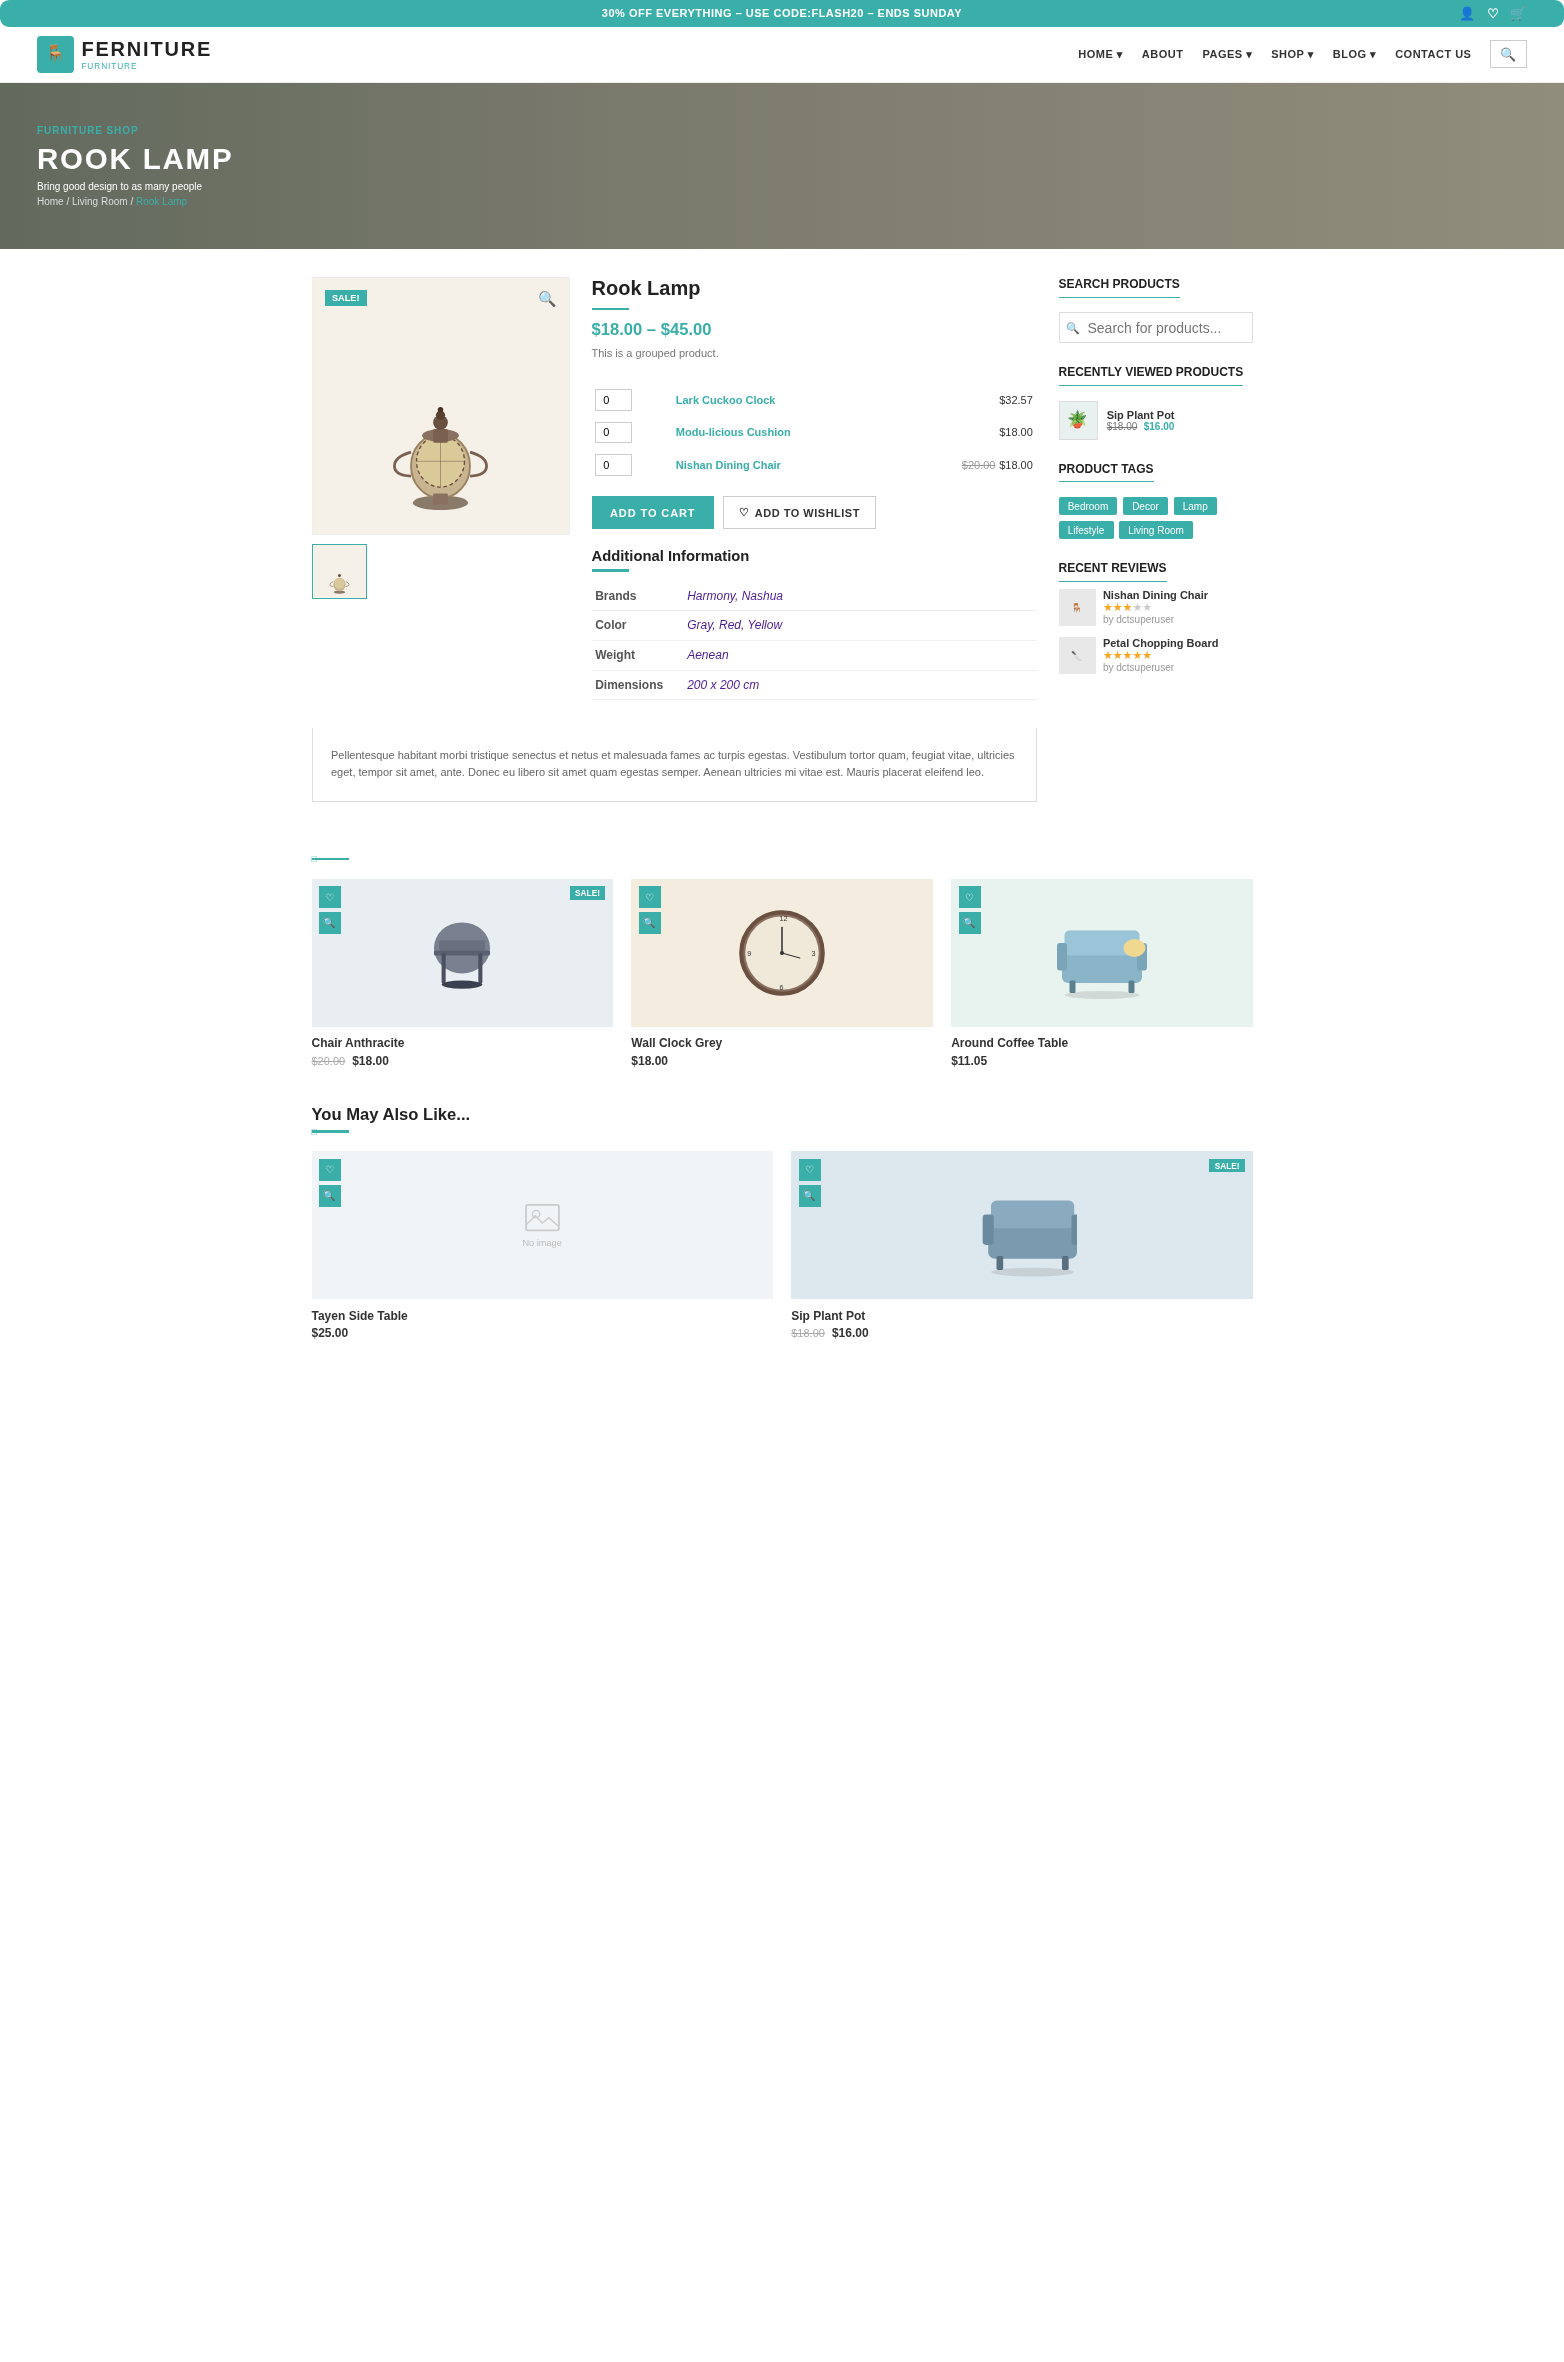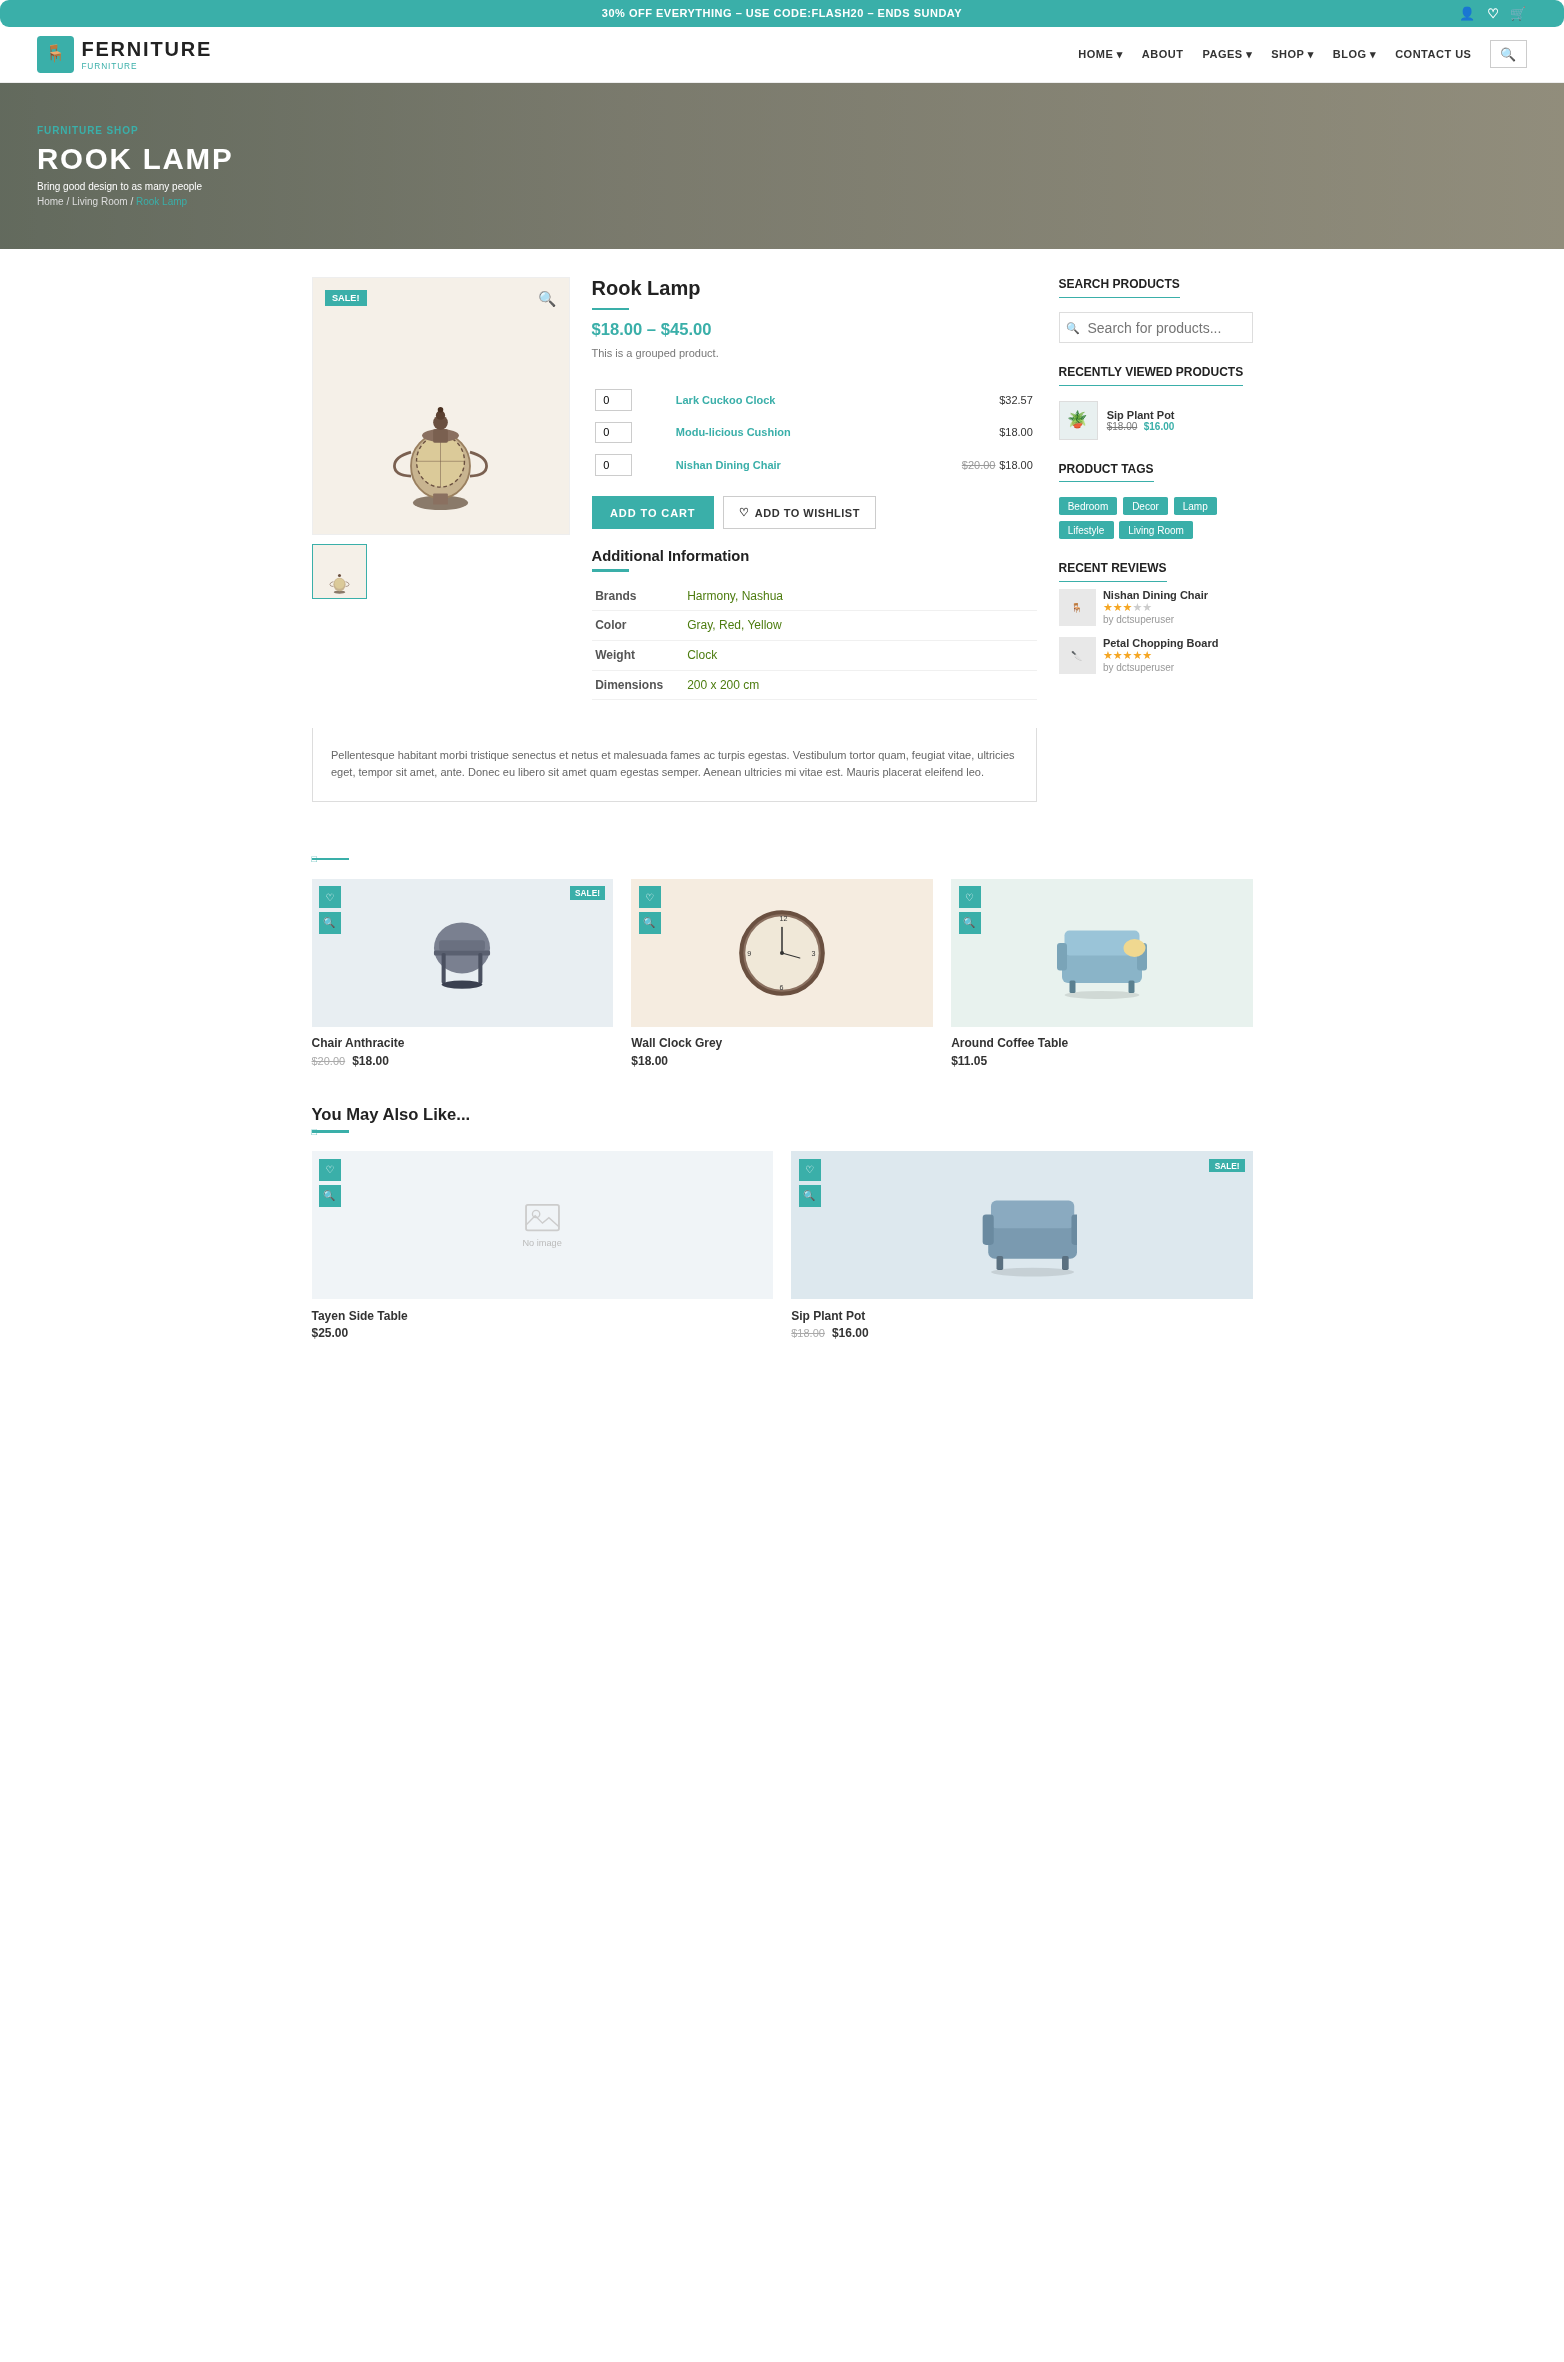--- a/index.html
+++ b/index.html
@@ -198,21 +198,21 @@
       align-items: center;
       gap: 5.5px;
     }
 
     
     .additional-info { margin-top: 9.2px; }
     .add-info-title { font-size: 14.8px; font-weight: 700; color: #222; margin-bottom: 5.5px; }
     .info-table { width: 100%; border-collapse: collapse; margin-top: 9.2px; }
     .info-table td { padding: 7.4px 3.7px; border-bottom: 0.9px solid #f0f0f0; font-size: 12px; }
     .info-table .info-label { color: #555; font-weight: 600; width: 92px; }
-    .info-table .info-value { color: #4d7c0f; }
+    .info-table .info-value { color: #4c1d95; font-style: italic; }
 
     
     .sidebar-section { margin-bottom: 22px; }
     .sidebar-title { font-size: 12px; font-weight: 700; text-transform: uppercase; color: #222; margin-bottom: 7.4px; border-bottom: 1.8px solid #3aafa9; padding-bottom: 5.5px; display: inline-block; }
     .search-input-wrap { position: relative; margin-top: 7.4px; }
     .search-input-wrap input {
       width: 100%;
       border: 0.9px solid #ddd;
       padding: 6.5px 9.2px 6.5px 28px;
       font-size: 14px;
@@ -487,21 +487,21 @@
               <tr>
                 <td class="info-label">Brands</td>
                 <td class="info-value">Harmony, Nashua</td>
               </tr>
               <tr>
                 <td class="info-label">Color</td>
                 <td class="info-value">Gray, Red, Yellow</td>
               </tr>
               <tr>
                 <td class="info-label">Weight</td>
-                <td class="info-value">Clock</td>
+                <td class="info-value">Aenean</td>
               </tr>
               <tr>
                 <td class="info-label">Dimensions</td>
                 <td class="info-value">200 x 200 cm</td>
               </tr>
             </tbody>
           </table>
         </div>
       </div>
     </div>

